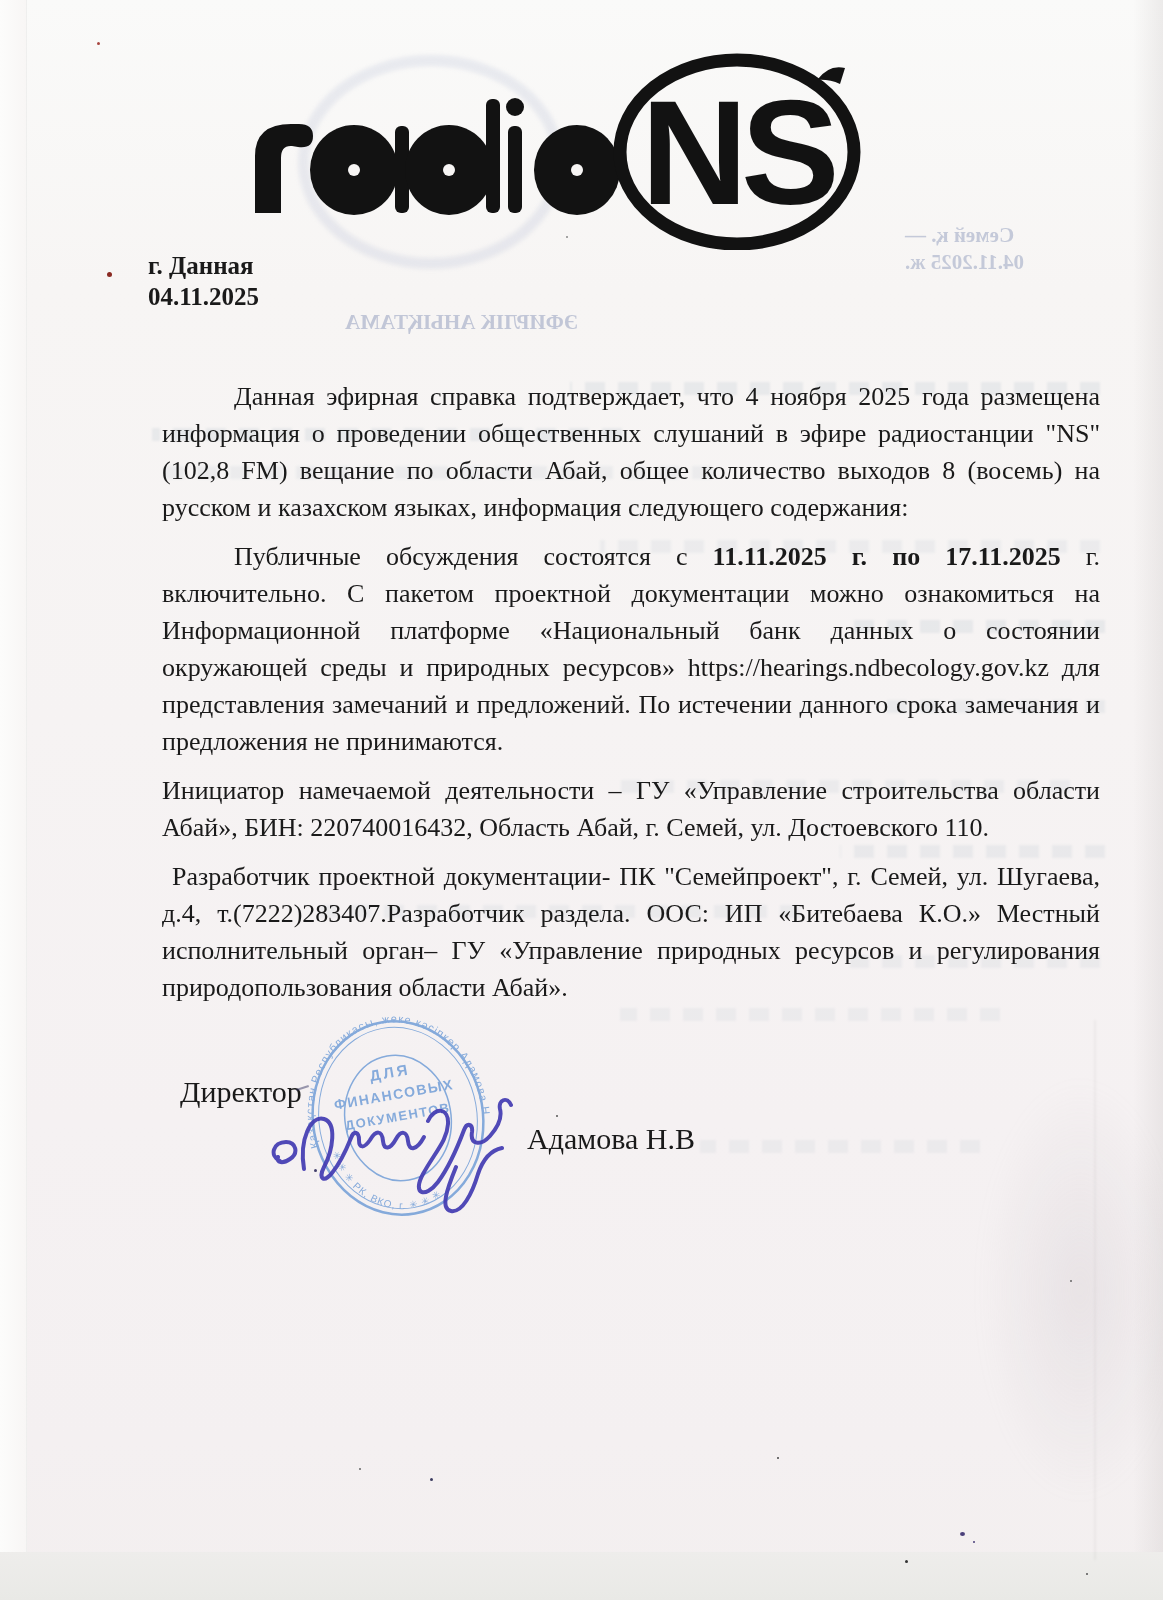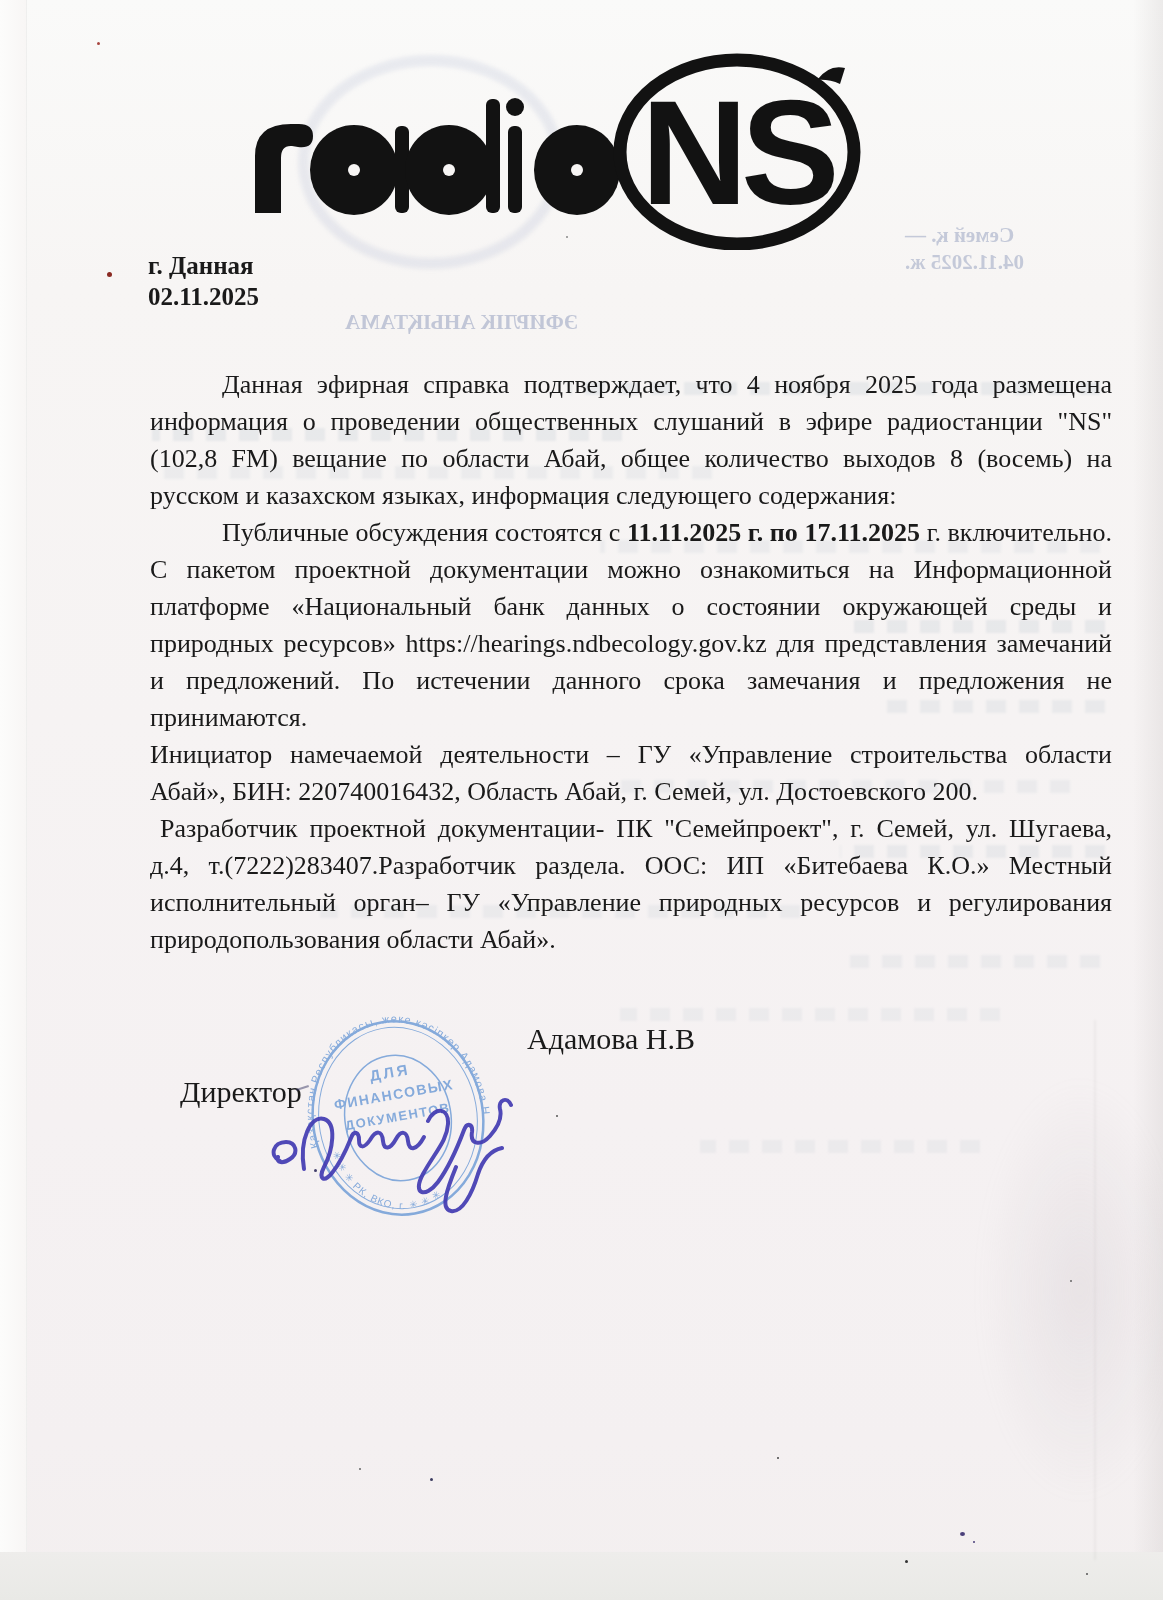--- a/index.html
+++ b/index.html
@@ -11,21 +11,21 @@
   .edge-left{left:0;top:0;width:26px;height:100%;background:linear-gradient(90deg,#fcfcfb,#f8f6f5);border-right:1px solid rgba(0,0,0,.05);}
   .edge-bottom{left:0;top:1552px;width:100%;height:48px;background:linear-gradient(180deg,#eeedeb,#e9e9e6);}
   .edge-right{right:0;top:0;width:30px;height:100%;background:linear-gradient(270deg,rgba(205,200,200,.30),rgba(205,200,200,0));}
   .fold-line{left:1094px;top:1020px;width:2px;height:540px;background:rgba(60,60,80,.05);filter:blur(1px);}
   .shade-blob{left:980px;top:1080px;width:200px;height:420px;background:radial-gradient(closest-side,rgba(190,180,188,.22),rgba(190,180,188,0));filter:blur(8px);}
   
   .hdr{left:148px;top:250px;font-size:25px;font-weight:bold;line-height:31px;}
   .red-dot{left:107px;top:272px;width:5px;height:5px;border-radius:50%;background:#8a2a22;}
   .title{left:150px;top:320px;width:920px;text-align:center;font-size:27px;font-weight:bold;letter-spacing:.5px;}
   .bodytext{left:150px;top:366px;width:962px;font-size:26px;line-height:37px;text-align:justify;}
-  .bodytext p{margin:0;}
+  .bodytext p{margin:12px;}
   .ind{text-indent:72px;}
   .ind-sm{text-indent:10px;}
   .sigrow-label{font-size:30px;}
   
   .mir{transform:scaleX(-1);filter:blur(.7px);}
   .bt-title{left:345px;top:310px;font-size:21px;font-weight:bold;color:rgba(140,152,186,.50);}
   .bt-city{left:905px;top:222px;font-size:21px;font-weight:bold;color:rgba(140,152,186,.48);line-height:27px;text-align:right;}
   .bt-ring{left:298px;top:55px;width:244px;height:192px;border:11px solid rgba(165,175,205,.20);border-radius:50%;filter:blur(2px);}
   .sm{height:13px;background:repeating-linear-gradient(90deg,rgba(120,145,165,.22) 0 20px,rgba(120,145,165,0) 20px 33px);filter:blur(1.3px);opacity:.55;transform:scaleX(-1);}
   .spk{border-radius:50%;}
@@ -97,34 +97,34 @@
     <g>
       <ellipse cx="492" cy="112" rx="117" ry="92" fill="none" stroke="#121212" stroke-width="13"></ellipse>
       <path d="M572,40 q12,-16 28,-12 l-5,16 q-11,-5 -23,-4 z" fill="#121212"></path>
       <text x="396" y="164" font-family="Liberation Sans, DejaVu Sans, sans-serif" font-weight="bold" font-size="148" letter-spacing="-7" fill="#121212">NS</text>
     </g>
   </svg>
 
   <div class="abs red-dot"></div>
   <div class="abs hdr">
     <div>г. Данная</div>
-    <div>02.11.2025</div>
+    <div>04.11.2025</div>
   </div>
 
 
   <div class="abs bodytext">
     <p class="ind">Данная эфирная справка подтверждает, что 4 ноября 2025 года размещена информация о проведении общественных слушаний в эфире радиостанции "NS" (102,8 FM) вещание по области Абай, общее количество выходов 8 (восемь) на русском и казахском языках, информация следующего содержания:</p>
     <p class="ind"><span>Публичные обсуждения состоятся с </span><b>11.11.2025 г. по 17.11.2025</b><span> г. включительно. С пакетом проектной документации можно ознакомиться на Информационной платформе «Национальный банк данных о состоянии окружающей среды и природных ресурсов» https://hearings.ndbecology.gov.kz для представления замечаний и предложений. По истечении данного срока замечания и предложения не принимаются.</span></p>
-    <p>Инициатор намечаемой деятельности – ГУ «Управление строительства области Абай», БИН: 220740016432, Область Абай, г. Семей, ул. Достоевского 200.</p>
+    <p>Инициатор намечаемой деятельности – ГУ «Управление строительства области Абай», БИН: 220740016432, Область Абай, г. Семей, ул. Достоевского 110.</p>
     <p class="ind-sm">Разработчик проектной документации- ПК "Семейпроект", г. Семей, ул. Шугаева, д.4, т.(7222)283407.Разработчик раздела. ООС: ИП «Битебаева К.О.» Местный исполнительный орган– ГУ «Управление природных ресурсов и регулирования природопользования области Абай».</p>
   </div>
 
   <div class="abs sigrow-label" style="left:180px;top:1075px">Директор</div>
   <div class="abs pen-tick"></div>
-  <div class="abs sigrow-label" style="left:527px;top:1022px">Адамова Н.В</div>
+  <div class="abs sigrow-label" style="left:527px;top:1122px">Адамова Н.В</div>
 
   <svg class="abs" style="left:283px;top:993px" width="230" height="250" viewBox="0 0 230 250">
     <defs>
       <path id="arcTop" d="M 32,140 A 84,96 0 1 1 198,140"></path>
       <path id="arcBot" d="M 44,148 A 72,82 0 0 0 186,148"></path>
     </defs>
     <g transform="rotate(-10 115 125)" opacity=".82">
       <g fill="none" stroke="#6d9bd6">
         <ellipse cx="115" cy="125" rx="85" ry="97" stroke-width="2.5"></ellipse>
         <ellipse cx="115" cy="125" rx="79" ry="91" stroke-width="1"></ellipse>

